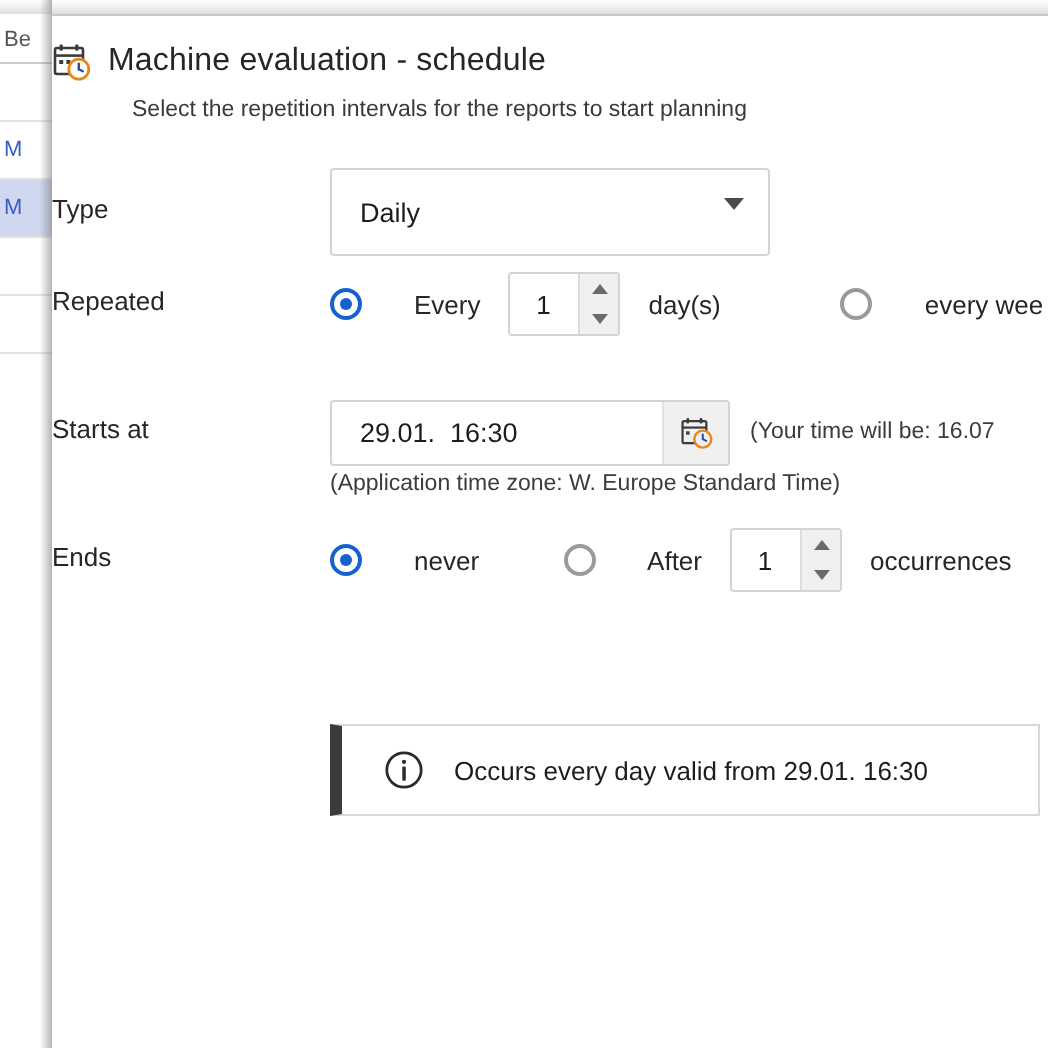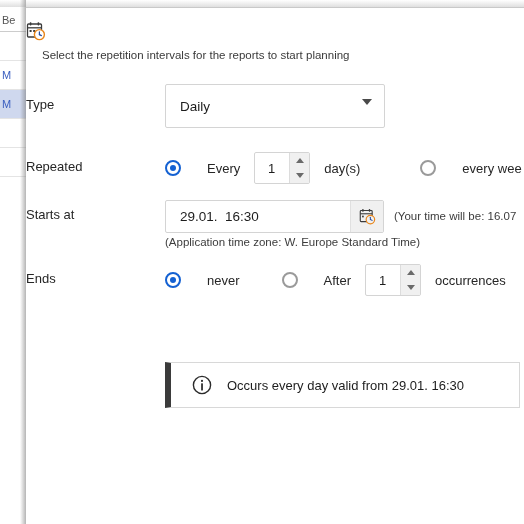--- a/index.html
+++ b/index.html
@@ -109,24 +109,25 @@
   }
   .dlg-title {
     font-size: 16px;
     color: #262626;
     font-weight: normal;
     letter-spacing: 0.1px;
     white-space: nowrap;
   }
   .dlg-subtitle {
     position: absolute;
-    left: 16px; top: 41px;
+    left: 0; top: 41px;
     font-size: 11.5px;
     color: #3a3a3a;
     white-space: nowrap;
+    padding-left: 40px;
   }
 
   
   .form {
     position: absolute;
     left: 0;
     top: 70px;
     width: 498px;
   }
   .row {
@@ -256,21 +257,21 @@
   .spin-down::after {
     content: "";
     width: 0; height: 0;
     border-left: 4px solid transparent;
     border-right: 4px solid transparent;
     border-top: 5px solid #6a6a6a;
   }
 
   
   .date-box {
-    width: 219px;
+    width: 200px;
     height: 33px;
     border: 1px solid #d4d4d4;
     border-radius: 2px;
     background: #ffffff;
     box-sizing: border-box;
     display: flex;
     align-items: center;
     position: relative;
   }
   .date-value {
@@ -361,37 +362,38 @@
             <line x1="1.5" y1="6.8" x2="15.5" y2="6.8" stroke="#3b3b3b" stroke-width="1.3"></line>
             <rect x="3.8" y="1.2" width="1.6" height="3.2" rx="0.6" fill="#3b3b3b"></rect>
             <rect x="11.6" y="1.2" width="1.6" height="3.2" rx="0.6" fill="#3b3b3b"></rect>
             <rect x="3.6" y="9" width="2" height="2" fill="#3b3b3b"></rect>
             <rect x="7.2" y="9" width="2" height="2" fill="#3b3b3b"></rect>
             <circle cx="13.4" cy="13.6" r="5" fill="#ffffff" stroke="#e8861b" stroke-width="1.4"></circle>
             <line x1="13.4" y1="13.6" x2="13.4" y2="10.9" stroke="#2b4fa0" stroke-width="1.2" stroke-linecap="round"></line>
             <line x1="13.4" y1="13.6" x2="15.4" y2="14.6" stroke="#2b4fa0" stroke-width="1.2" stroke-linecap="round"></line>
           </svg>
         </span>
+        <span class="dlg-title">Machine evaluation - schedule</span>
       </div>
       <div class="dlg-subtitle">Select the repetition intervals for the reports to start planning</div>
     </div>
 
     <div class="form">
 
       <div class="row" style="top:8px;text-align:center;">
         <div class="row-label">Type</div>
         <div class="field-area">
           <div class="select-box">
             <span class="select-value">Daily</span>
             <span class="caret"></span>
           </div>
         </div>
       </div>
 
-      <div class="row" style="top:70px;">
+      <div class="row" style="top:54px;">
         <div class="row-label">Repeated</div>
         <div class="field-area">
           <span class="radio checked"></span>
           <span class="radio-text">Every</span>
           <span class="spinner" style="margin-left:14px;">
             <span class="spinner-input">1</span>
             <span class="spinner-btns">
               <span class="spin-up"></span>
               <span class="spin-down"></span>
             </span>

